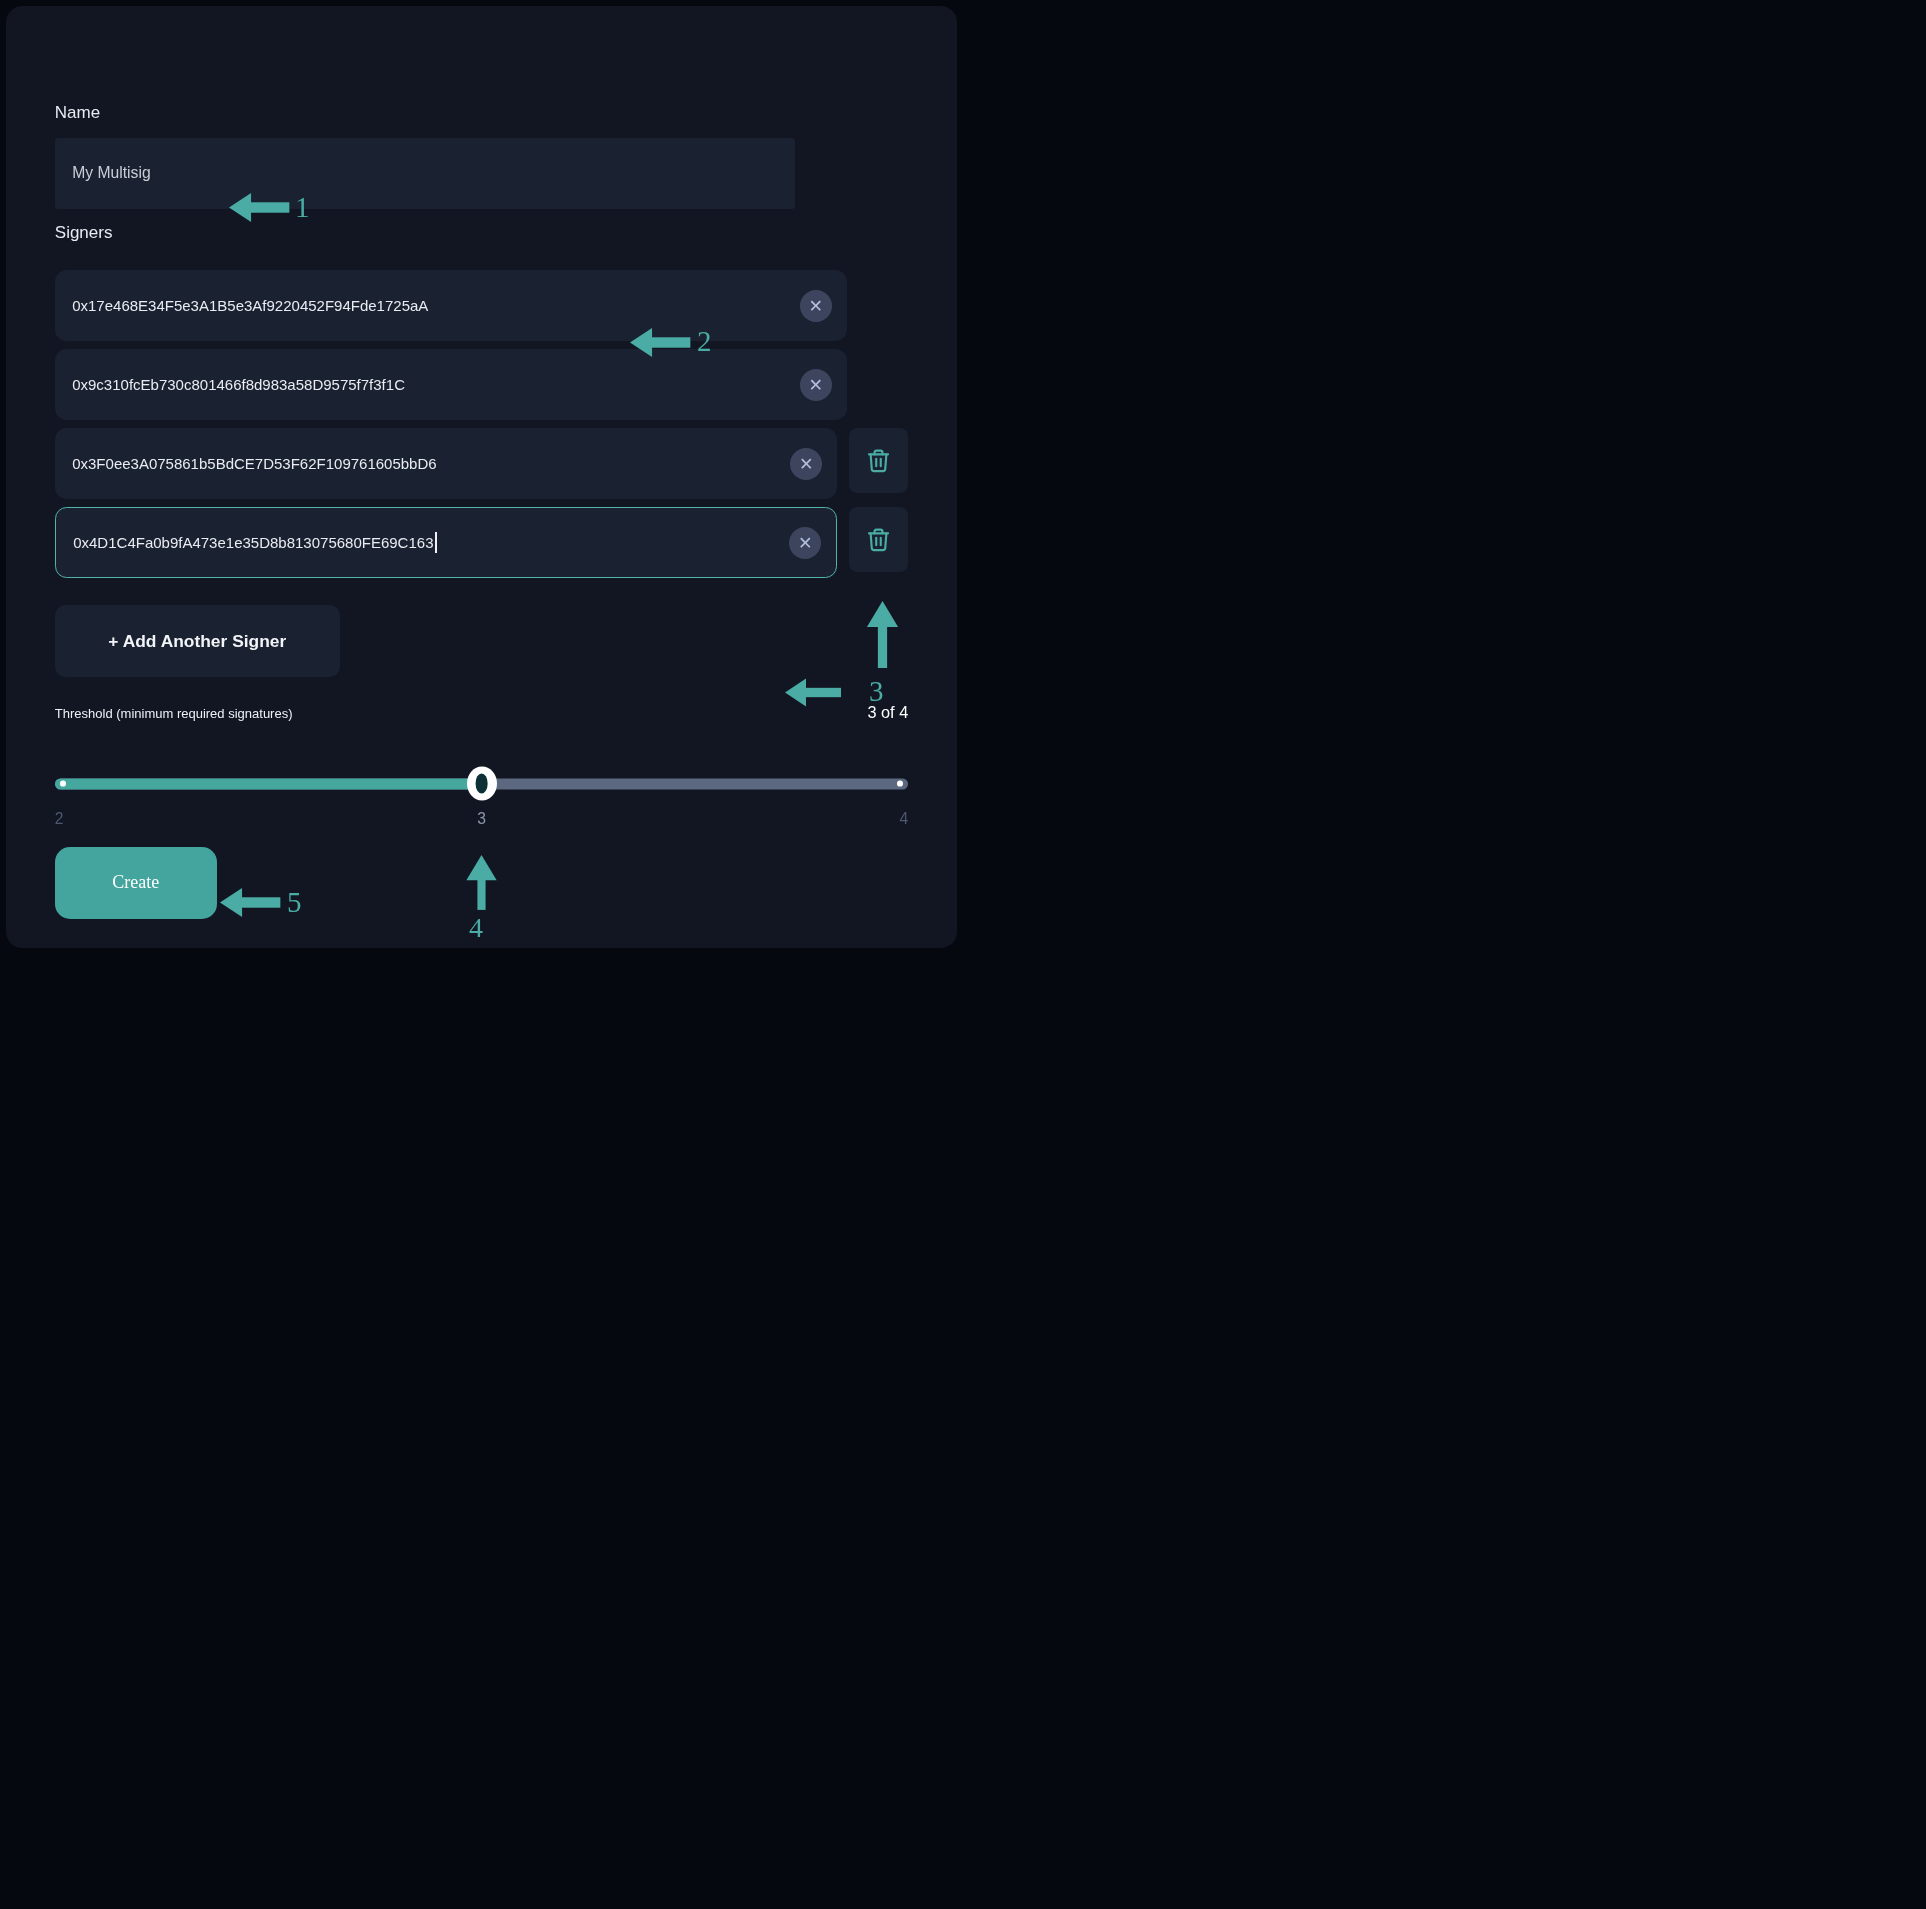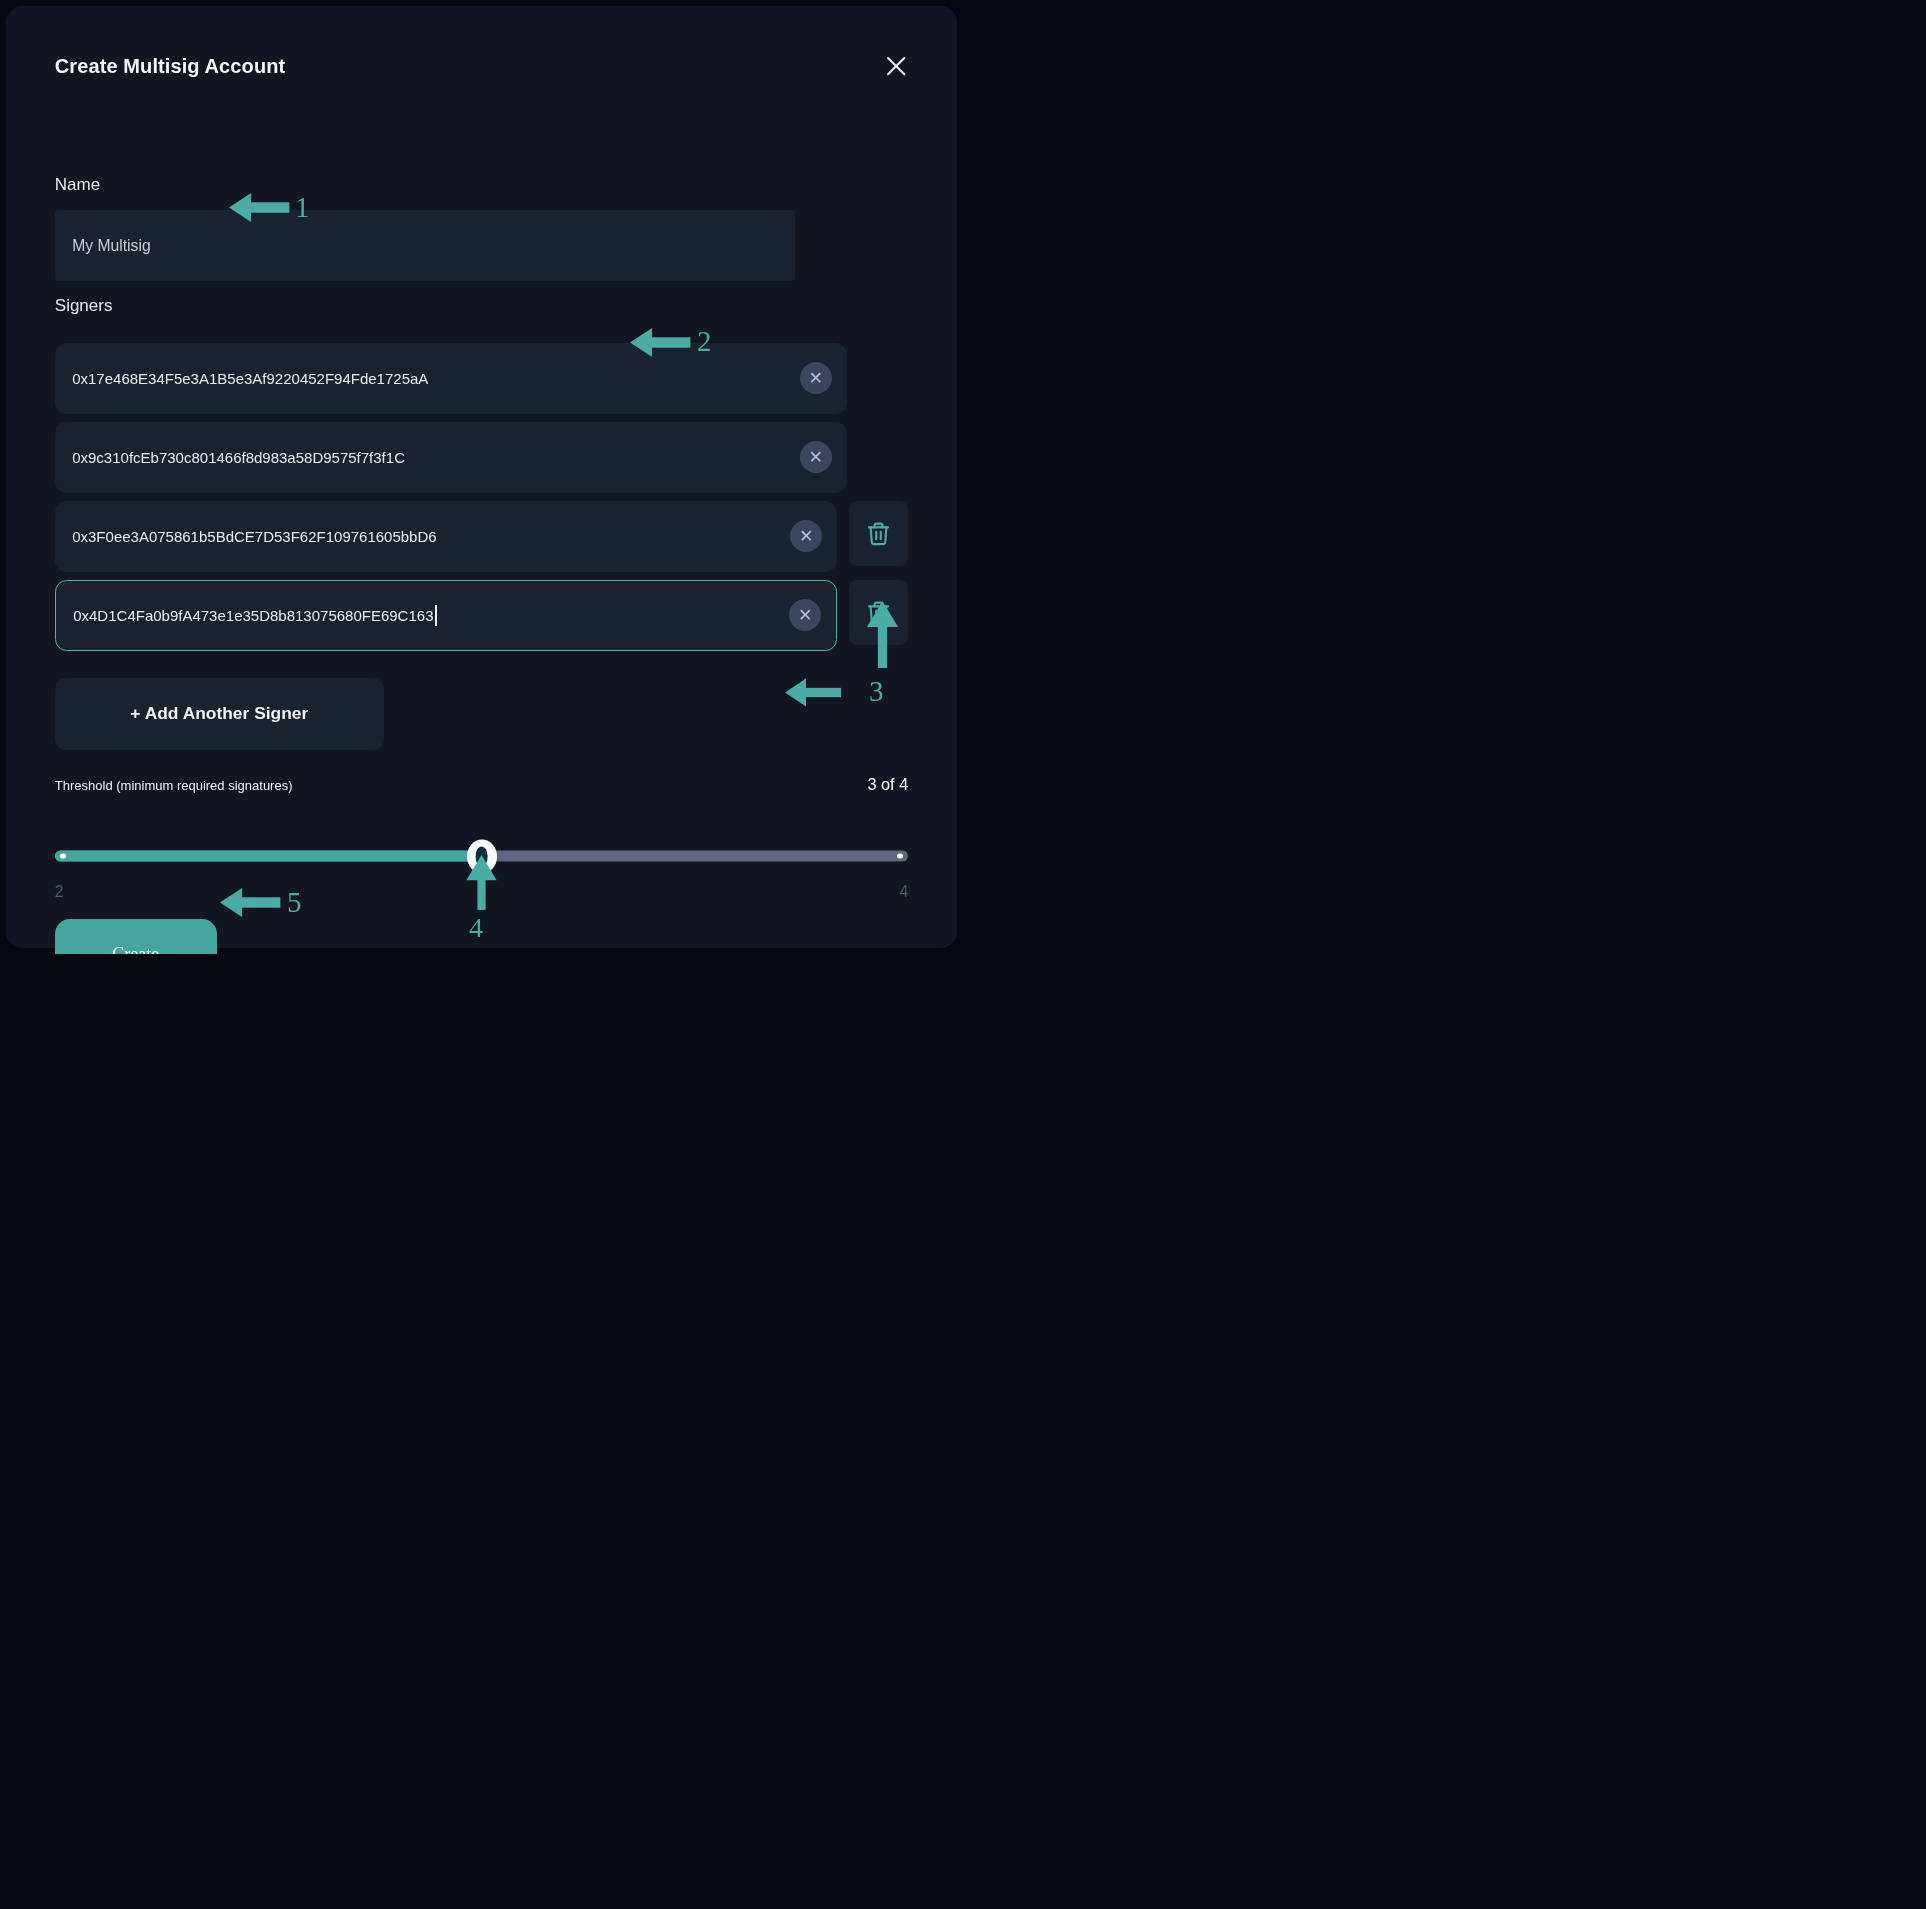--- a/index.html
+++ b/index.html
@@ -34,21 +34,21 @@
            width:32px;height:32px;border-radius:50%;background:#3d455e;border:none;
            color:#b4bedd;font-size:17.4px;line-height:32px;text-align:center;
            padding:0;cursor:pointer;font-family:"Liberation Sans",sans-serif;}
   .cursor{display:inline-block;width:1.7px;height:21px;background:#eef1f6;
           margin-left:1.7px;vertical-align:middle;}
   .trash-btn{margin-left:11.6px;width:60px;height:65px;border-radius:8.1px;
              background:#1a2130;border:none;cursor:pointer;display:flex;
              align-items:center;justify-content:center;}
 
   
-  .add-btn{margin-top:19px;width:329px;height:72px;border-radius:10.5px;
+  .add-btn{margin-top:19px;width:285px;height:72px;border-radius:10.5px;
            background:#1a2130;border:none;cursor:pointer;color:#f2f4f8;
            font-size:17.4px;font-weight:600;font-family:"Liberation Sans",sans-serif;}
 
   
   .th-row{margin-top:25.6px;display:flex;justify-content:space-between;align-items:baseline;}
   .th-label{font-size:13px;color:#eef1f6;}
   .th-summary{font-size:16.3px;color:#ffffff;}
   .slider{position:relative;margin-top:47px;height:30px;cursor:pointer;}
   .track{position:absolute;left:0;right:0;top:50%;transform:translateY(-50%);
          height:11px;border-radius:5.8px;background:#5c6880;}
@@ -76,31 +76,20 @@
   .anno-num{position:absolute;color:#4aaca4;font-family:"Liberation Serif",serif;
             font-size:29px;line-height:1;pointer-events:none;}
   svg{display:block;}
 </style>
 </head>
 <body>
 
 <div id="canvas">
   <div class="modal">
 
-    <div class="hdr">
-      <div class="title">Create Multisig Account</div>
-      <button class="close-btn">
-        <span>
-          <svg width="24.4" height="24.4" viewBox="0 0 42 42">
-            <line x1="7" y1="7" x2="35" y2="35" stroke="#e9edf3" stroke-width="3.6" stroke-linecap="round"></line>
-            <line x1="35" y1="7" x2="7" y2="35" stroke="#e9edf3" stroke-width="3.6" stroke-linecap="round"></line>
-          </svg>
-        </span>
-      </button>
-    </div>
 
     <div class="sec-label lbl-name">Name</div>
     <div class="name-input">
       <span>My Multisig</span>
     </div>
 
     <div class="sec-label lbl-signers">Signers</div>
 
     <div class="rows">
 

